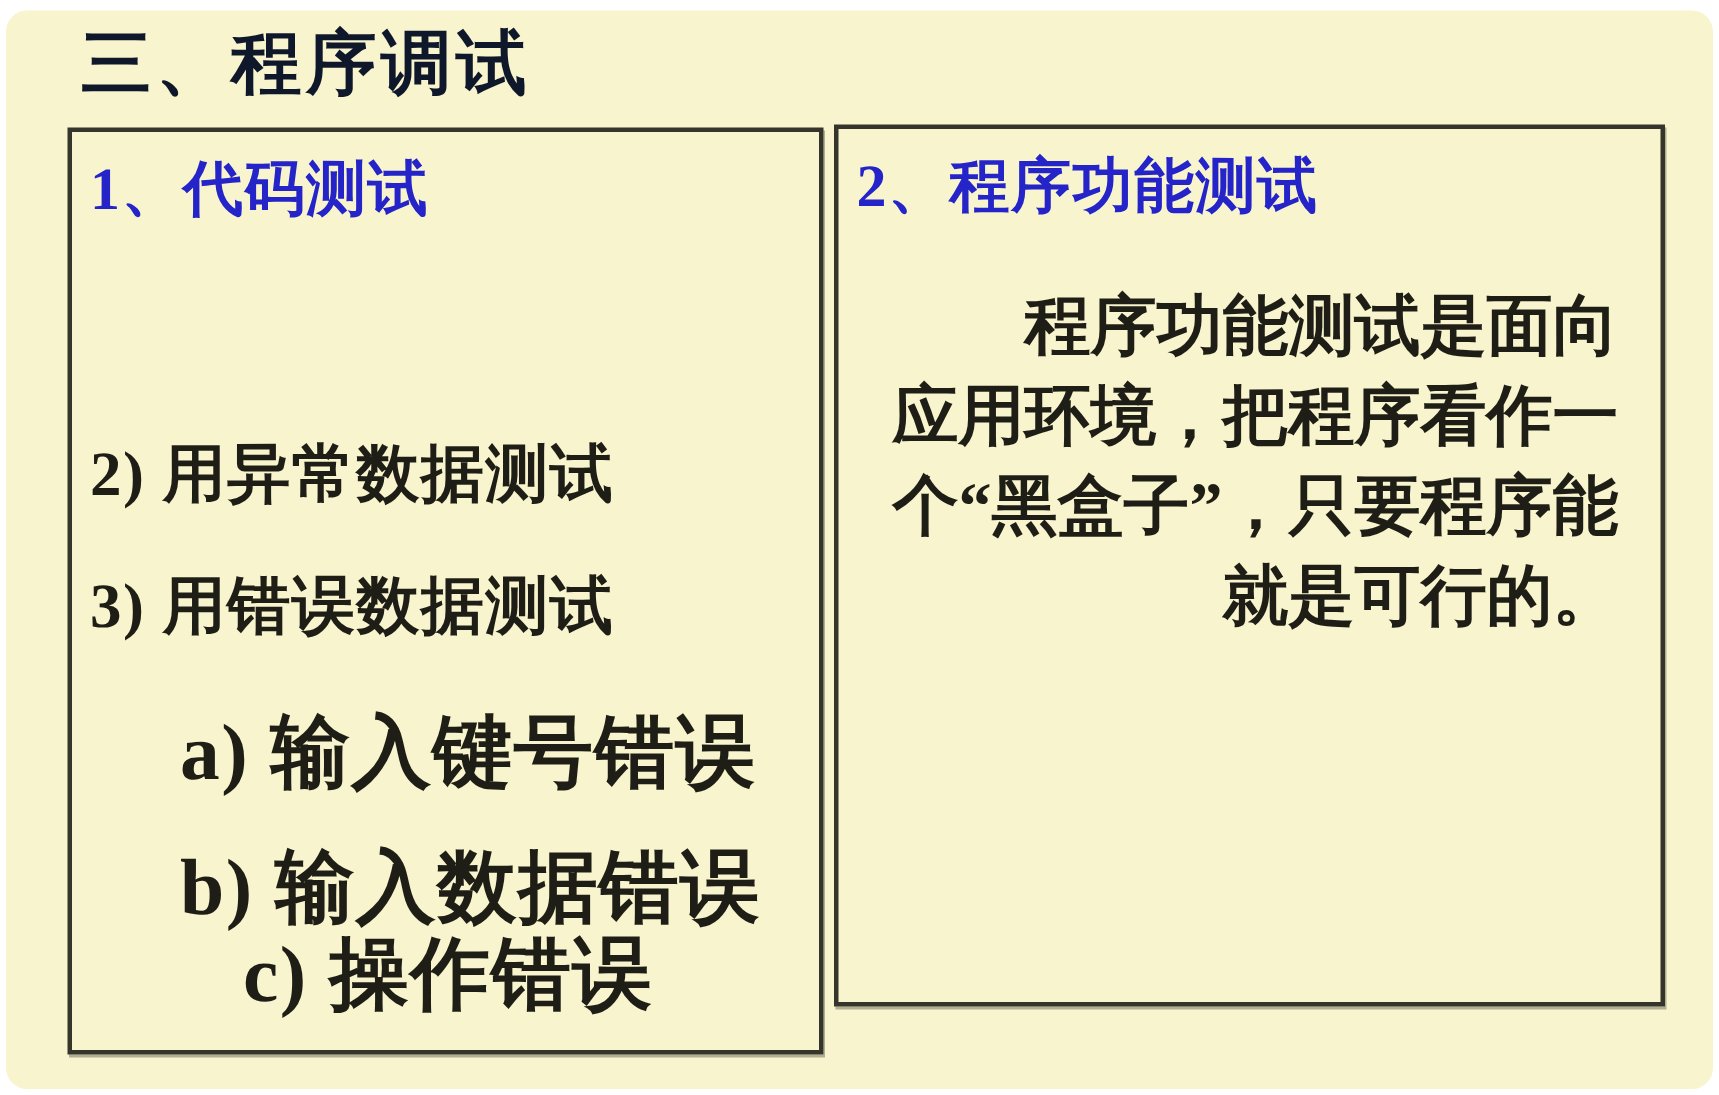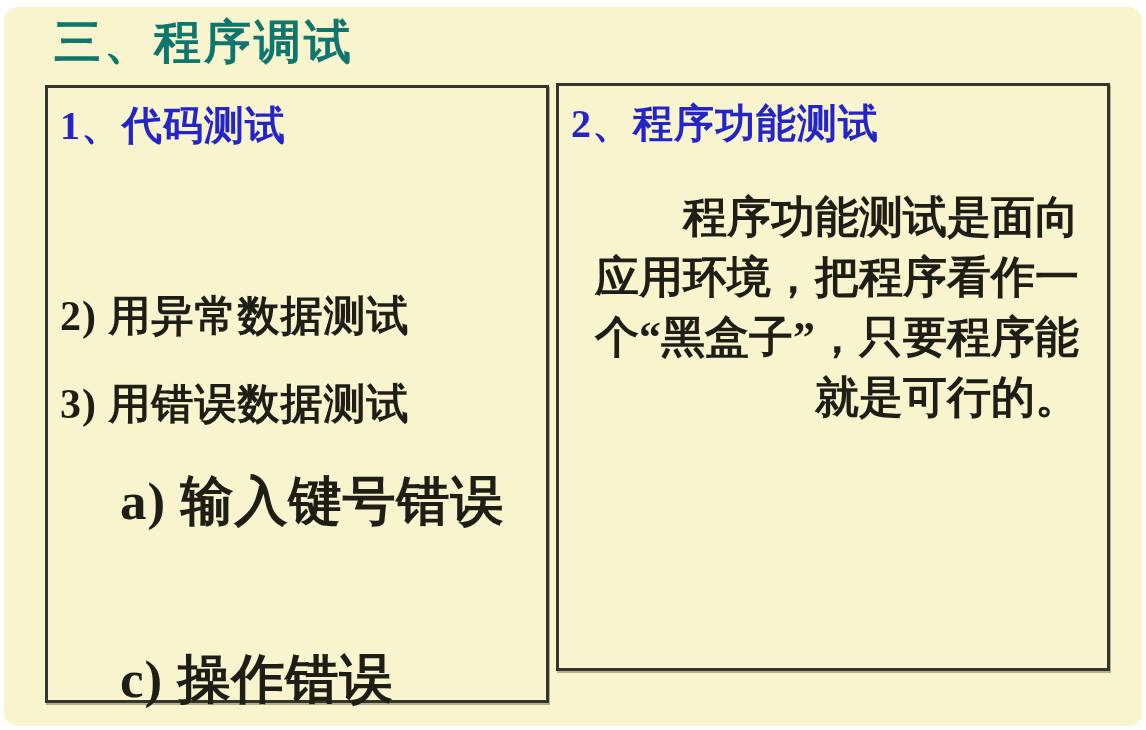--- a/index.html
+++ b/index.html
@@ -23,21 +23,21 @@
     bottom: 4px;
     background: #F8F4CE;
     border-radius: 14px;
   }
   .slide-title {
     position: absolute;
     left: 50px;
     top: 4px;
     font-size: 47px;
     font-weight: bold;
-    color: #0f766e;
+    color: #0f172a;
     letter-spacing: 3px;
     white-space: nowrap;
   }
   .box {
     position: absolute;
     border: 3px solid #35352B;
     box-shadow: 1px 2px 0 rgba(90, 90, 75, 0.45);
     background: #F8F4CE;
     padding-left: 20px;
   }
@@ -79,21 +79,21 @@
     font-weight: bold;
     color: #1E1E16;
     letter-spacing: 1px;
     white-space: nowrap;
   }
   .item-1 { top: 96px; }
   .item-2 { top: 200px; font-family: Liberation Serif, serif; }
   .item-3 { top: 288px; }
   .sub-a  { top: 378px; }
   .sub-b  { top: 468px; }
-  .sub-c  { top: 556px; }
+  .sub-c  { top: 526px; margin-left: 42px; }
   .para {
     position: absolute;
     left: 8px;
     top: 102px;
     width: 512px;
   }
   .para .pline {
     font-size: 44px;
     font-weight: bold;
     color: #1E1E16;
@@ -111,20 +111,21 @@
 <div class="page">
   <div class="slide">
 
     <div class="slide-title">三、程序调试</div>
 
     <div class="box left-box">
       <div class="box-heading">1、代码测试</div>
       <div class="item item-2">2) 用异常数据测试</div>
       <div class="item item-3">3) 用错误数据测试</div>
       <div class="sub-item sub-a">a) 输入键号错误</div>
+      <div class="sub-item sub-b">b) 输入数据错误</div>
       <div class="sub-item sub-c">c) 操作错误</div>
     </div>
 
     <div class="box right-box">
       <div class="box-heading">2、程序功能测试</div>
       <div class="para">
         <div class="pline first">程序功能测试是面向</div>
         <div class="pline">应用环境，把程序看作一</div>
         <div class="pline">个“黑盒子”，只要程序能</div>
         <div class="pline">就是可行的。</div>

